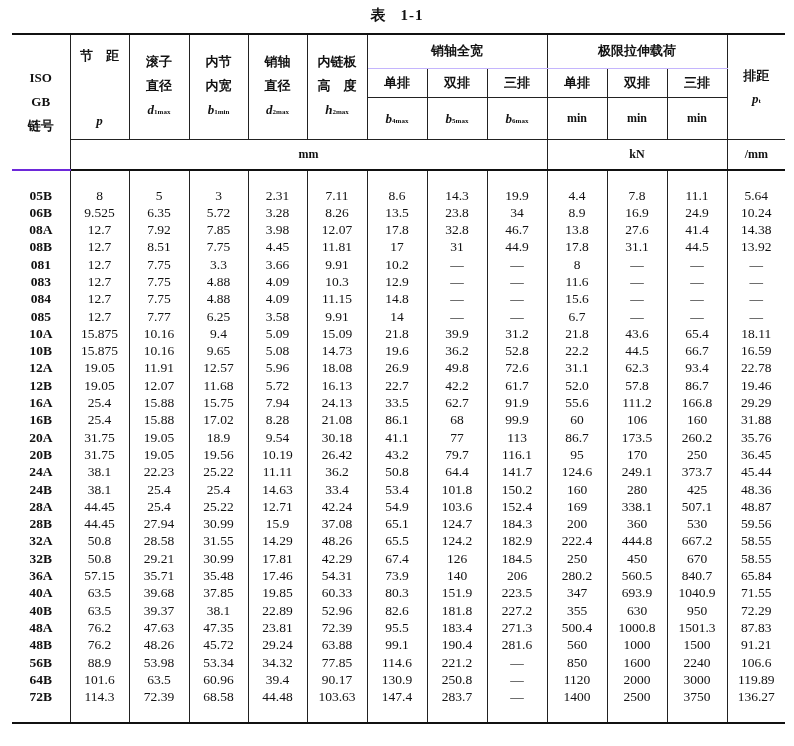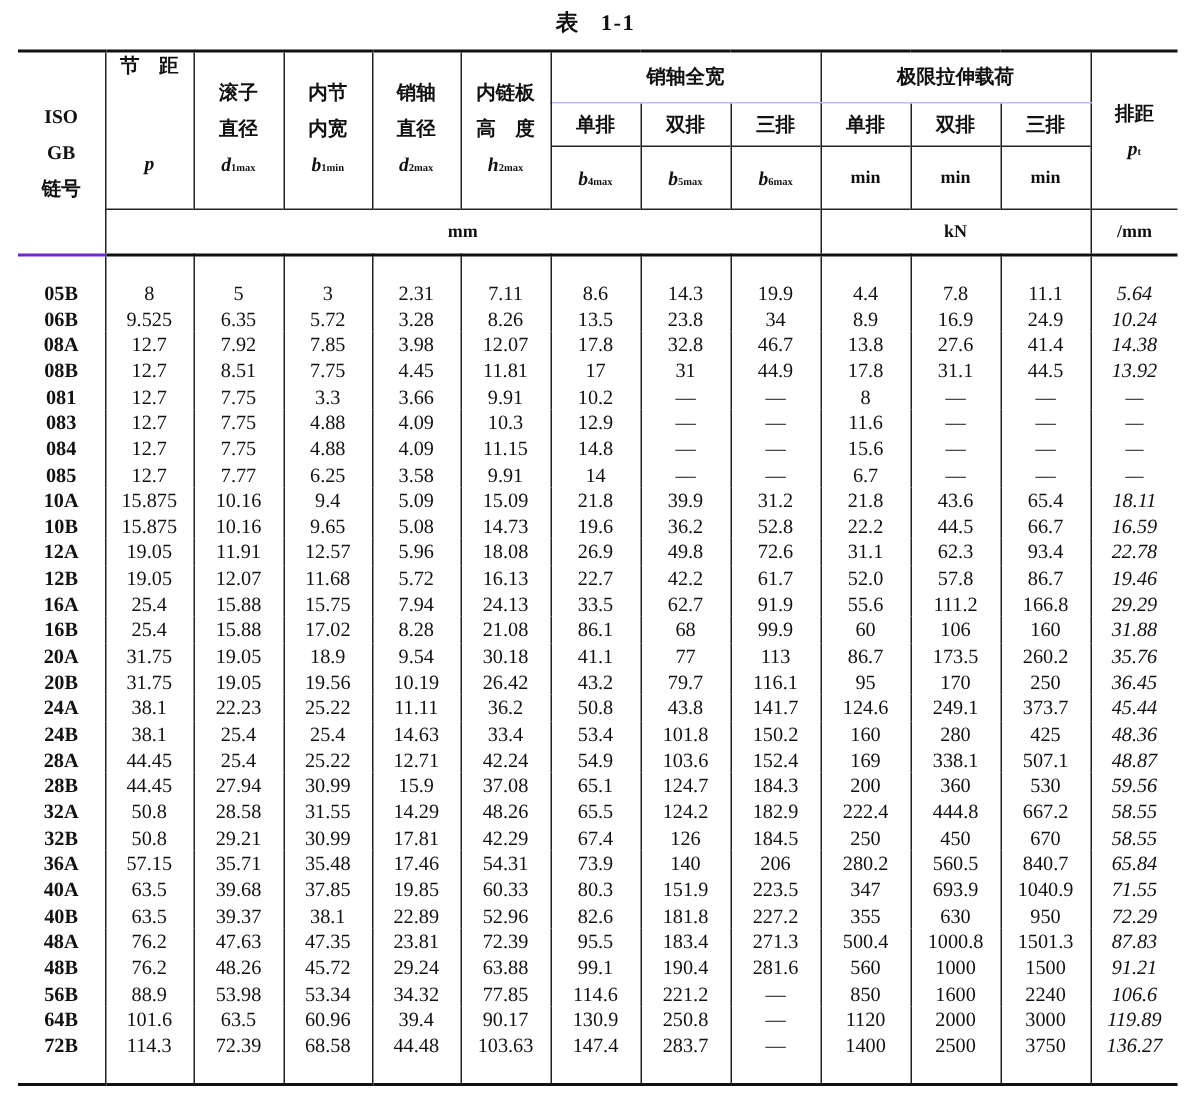--- a/index.html
+++ b/index.html
@@ -18,21 +18,21 @@
   thead th { border-left:1px solid #222; border-right:1px solid #222; font-weight:bold; font-size:13px; }
   thead tr.top th { border-top:2px solid #111; }
   thead th.first { border-left:none; }
   thead th.last { border-right:none;margin-top:48px; }
   .hb { border-bottom:1px solid #c4b5fd; }
   .sub { font-style:italic; font-size:13px; font-weight:bold; }
   .sub small { font-size:7px; font-style:normal; }
   .units-row th { height:29px; border-top:1px solid #222; border-bottom:2px solid #111; font-weight:bold; font-size:12px; }
   tbody td { font-size:13.5px; height:17.3px; line-height:17.3px; border-left:1px solid #222; border-right:1px solid #222; }
   tbody td:first-child { border-left:none; font-weight:bold; }
-  tbody td:last-child { border-right:none;font-style:italic; }
+  tbody td:last-child { border-right:none; }
   tbody tr:last-child td { border-bottom:2px solid #111; padding-bottom:17px; }
   tbody tr:first-child td { padding-top:16px; }
   .hdr-stack { line-height:24px; }
 </style>
 </head>
 <body>
 
 <div class="caption">
   <span>表</span><span class="cap-num">1-1</span>
 </div>
@@ -55,21 +55,21 @@
   </colgroup>
   <thead>
     <tr class="top" style="height:34px">
       <th class="first" rowspan="3" style="border-bottom:2px solid #6d28d9;">
         <div class="hdr-stack">
           <div>ISO</div>
           <div>GB</div>
           <div>链号</div>
         </div>
       </th>
-      <th rowspan="2" style="vertical-align:top; padding-top:0;">
+      <th rowspan="2" style="vertical-align:top; padding-top:12px;">
         <div style="white-space:pre">节　距</div>
         <div class="sub" style="margin-top:48px">p</div>
       </th>
       <th rowspan="2">
         <div class="hdr-stack">
           <div>滚子</div>
           <div>直径</div>
           <div class="sub"><span>d</span><small>1max</small></div>
         </div>
       </th>
@@ -375,21 +375,21 @@
         <td>36.45</td>
       </tr>
       <tr>
         <td>24A</td>
         <td>38.1</td>
         <td>22.23</td>
         <td>25.22</td>
         <td>11.11</td>
         <td>36.2</td>
         <td>50.8</td>
-        <td>43.8</td>
+        <td>64.4</td>
         <td>141.7</td>
         <td>124.6</td>
         <td>249.1</td>
         <td>373.7</td>
         <td>45.44</td>
       </tr>
       <tr>
         <td>24B</td>
         <td>38.1</td>
         <td>25.4</td>

